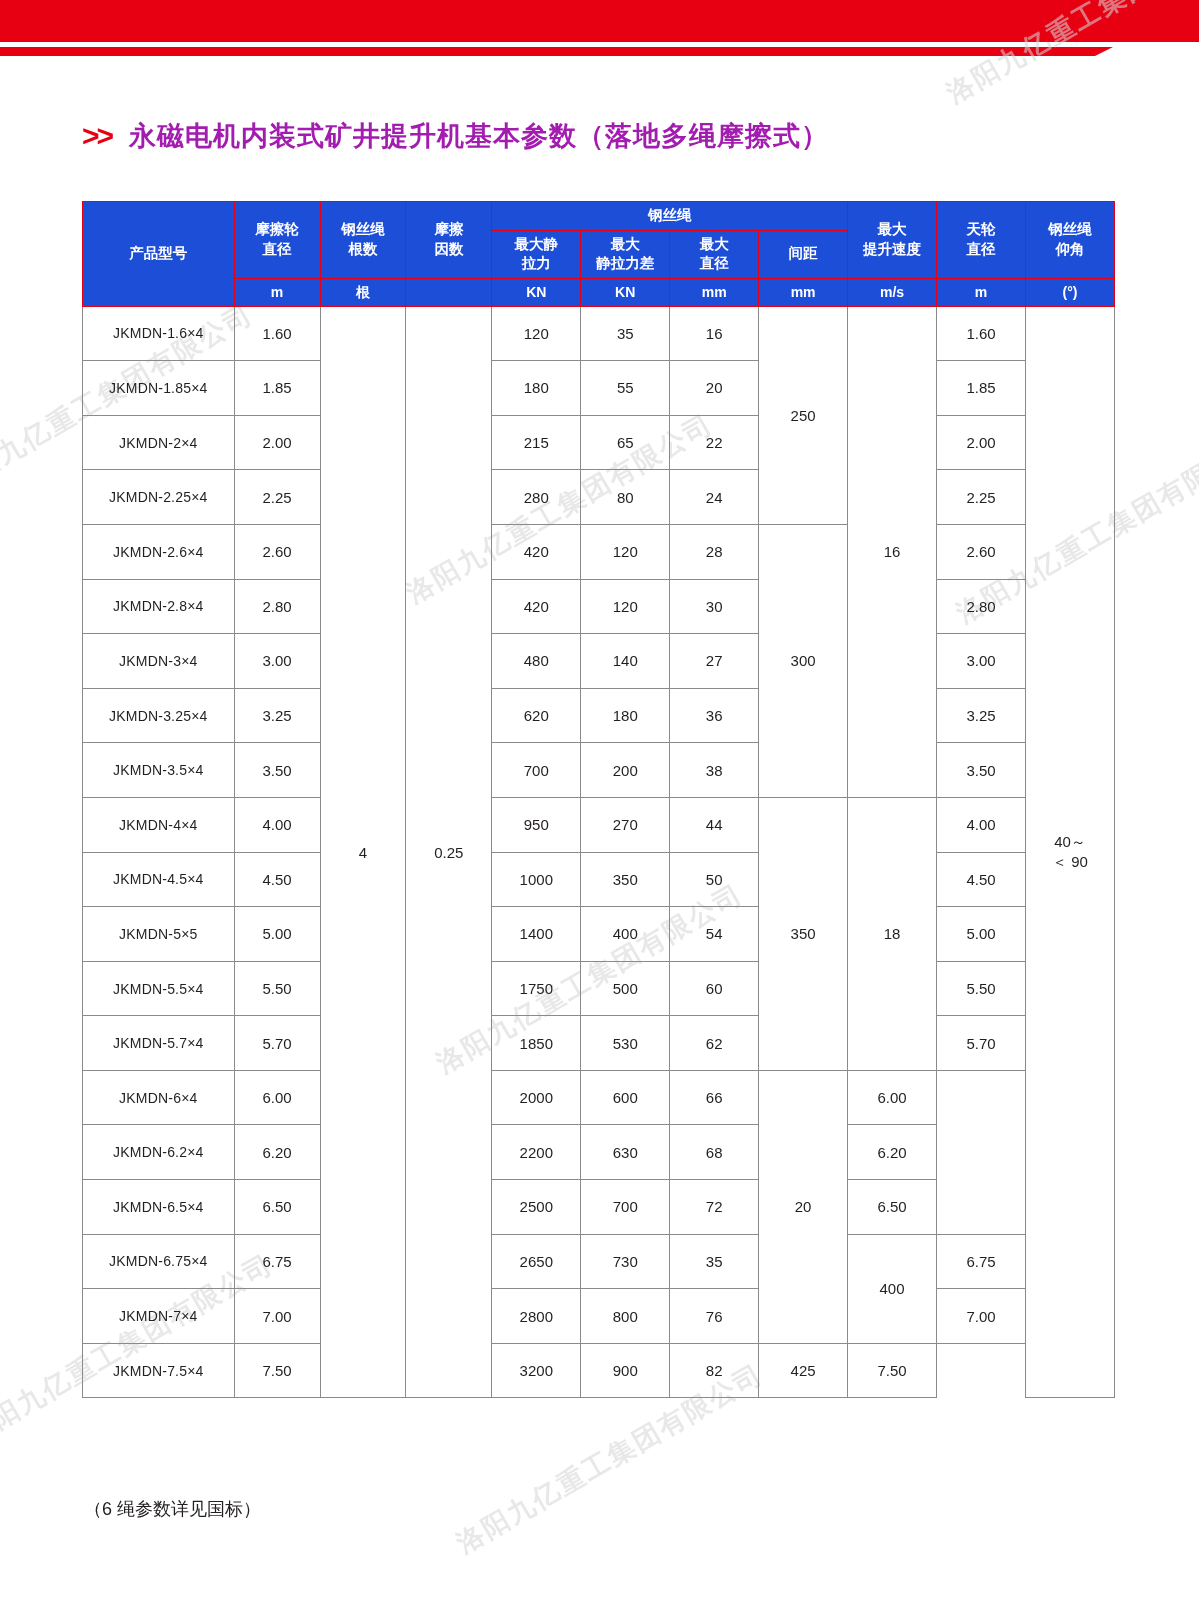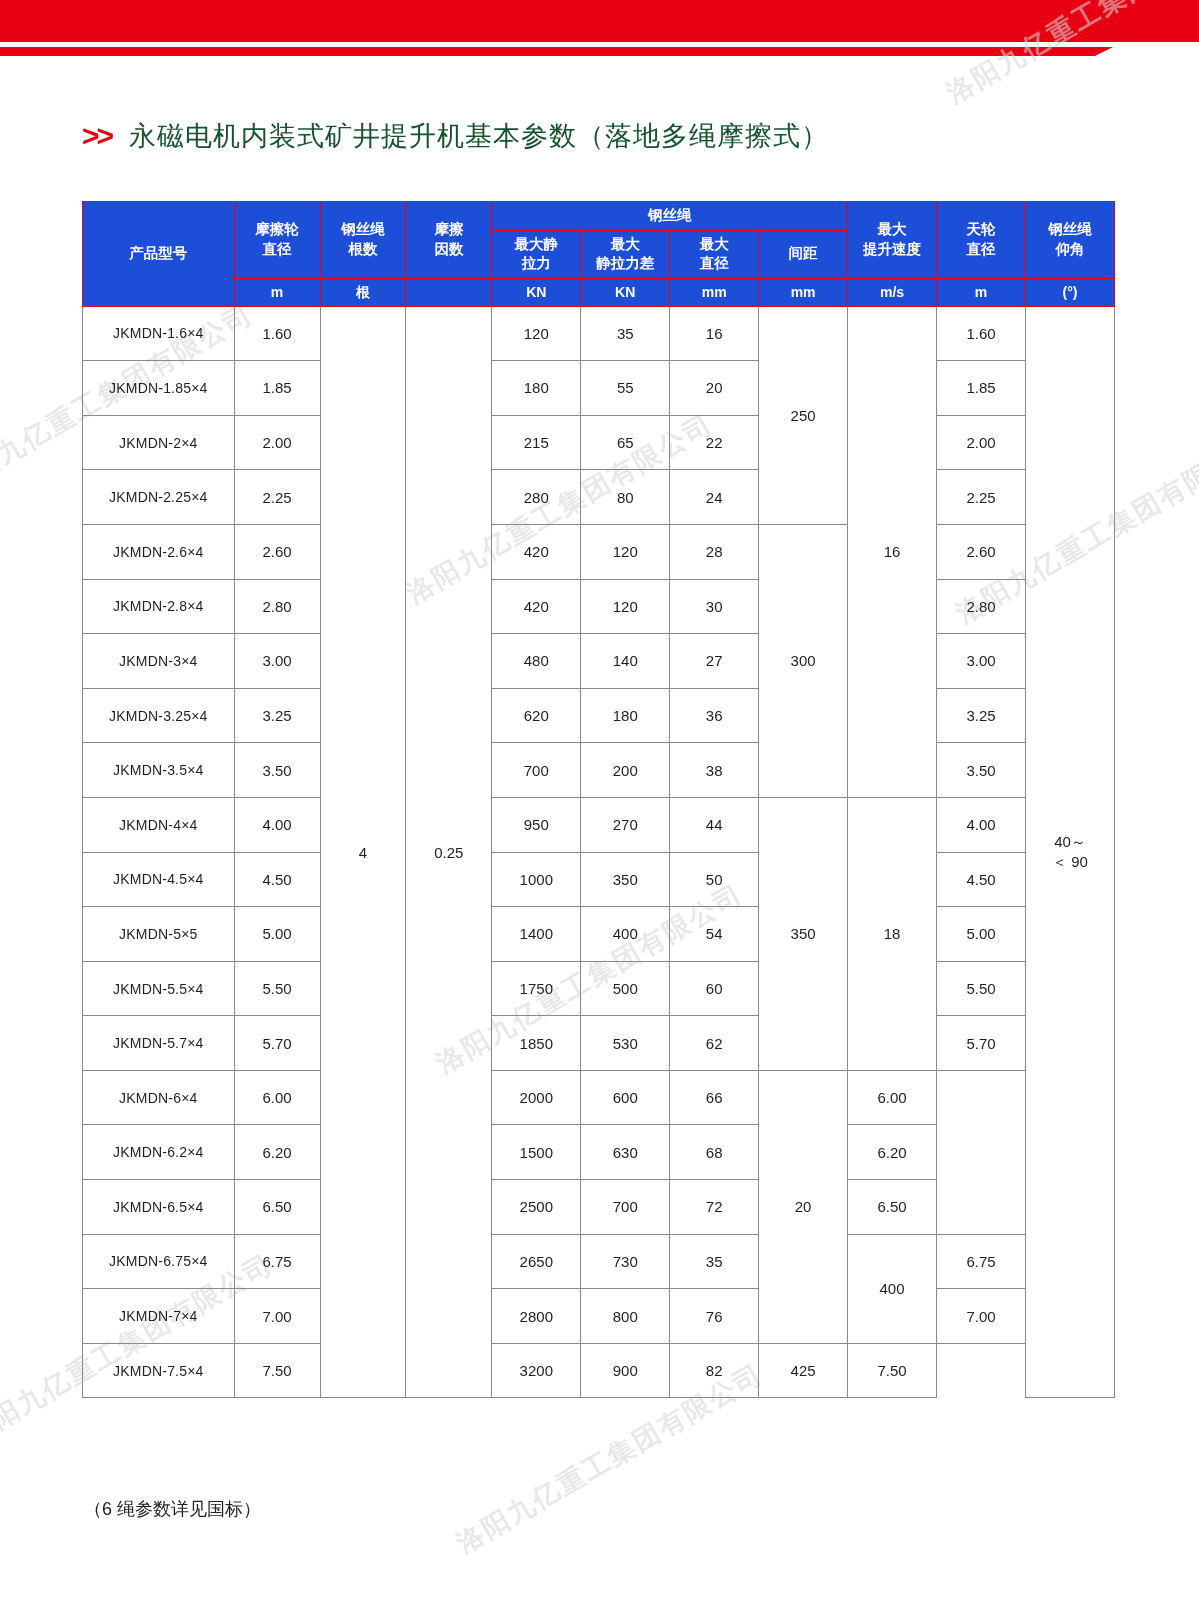--- a/index.html
+++ b/index.html
@@ -73,22 +73,22 @@
     gap: 18px;
   }
   .heading .chev {
     color: #e60012;
     font-size: 30px;
     font-weight: 700;
     letter-spacing: -3px;
   }
   .heading .htxt {
     font-size: 27px;
-    font-weight: 400;
-    color: #14532d;
+    font-weight: 700;
+    color: #a21caf;
     letter-spacing: 1px;
   }
 
   
   .table-wrap {
     position: absolute;
     top: 201px;
     left: 82px;
     width: 1033px;
   }
@@ -348,21 +348,21 @@
         <td>2000</td>
         <td>600</td>
         <td>66</td>
         <td rowspan="5">20</td>
         <td>6.00</td>
       </tr>
 
       <tr>
         <td class="model">JKMDN-6.2×4</td>
         <td>6.20</td>
-        <td>1500</td>
+        <td>2200</td>
         <td>630</td>
         <td>68</td>
         <td>6.20</td>
       </tr>
 
       <tr>
         <td class="model">JKMDN-6.5×4</td>
         <td>6.50</td>
         <td>2500</td>
         <td>700</td>

